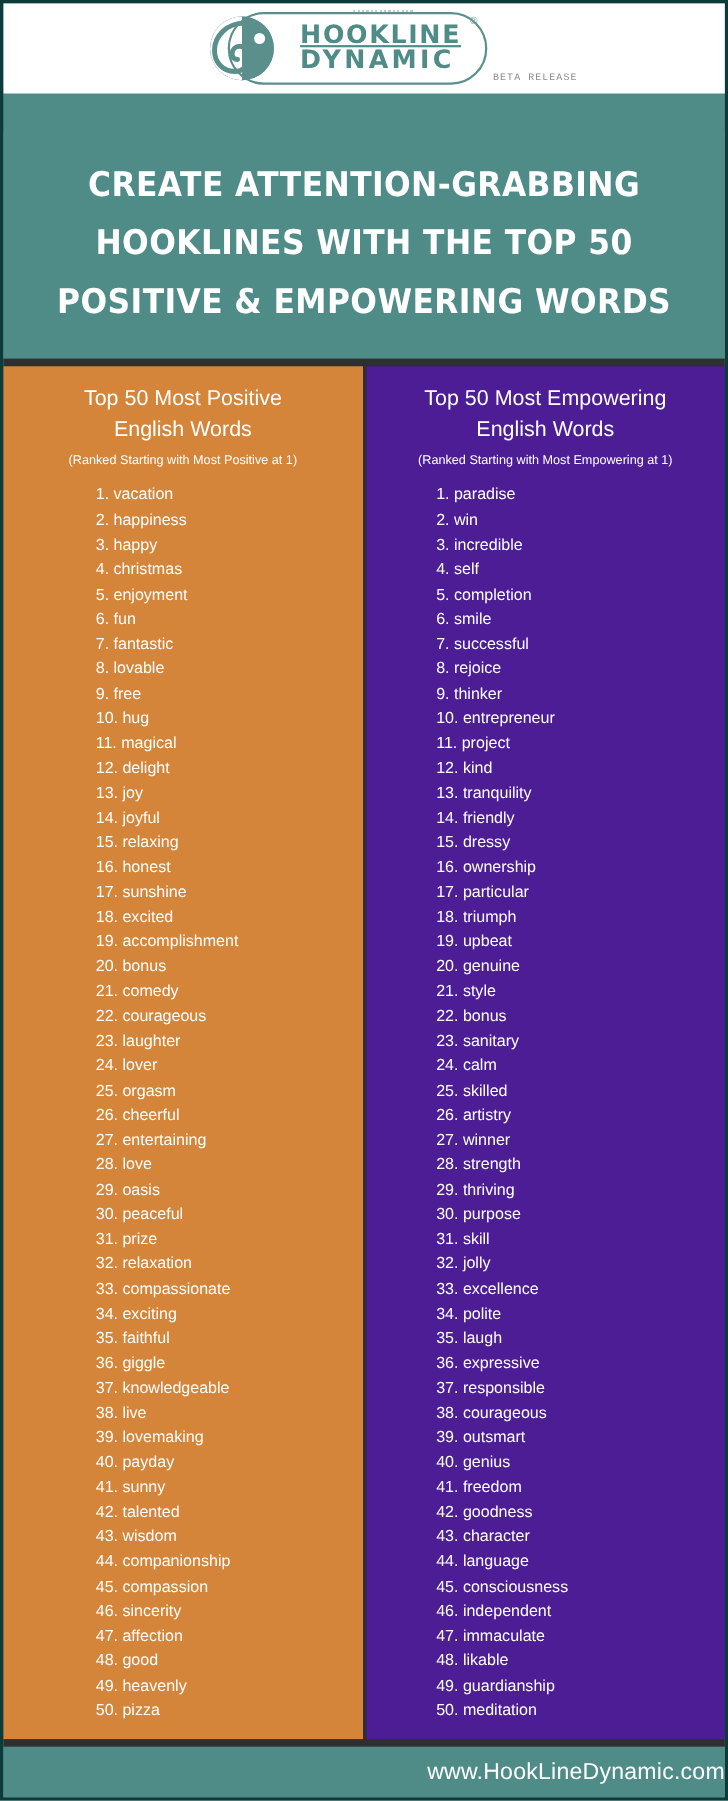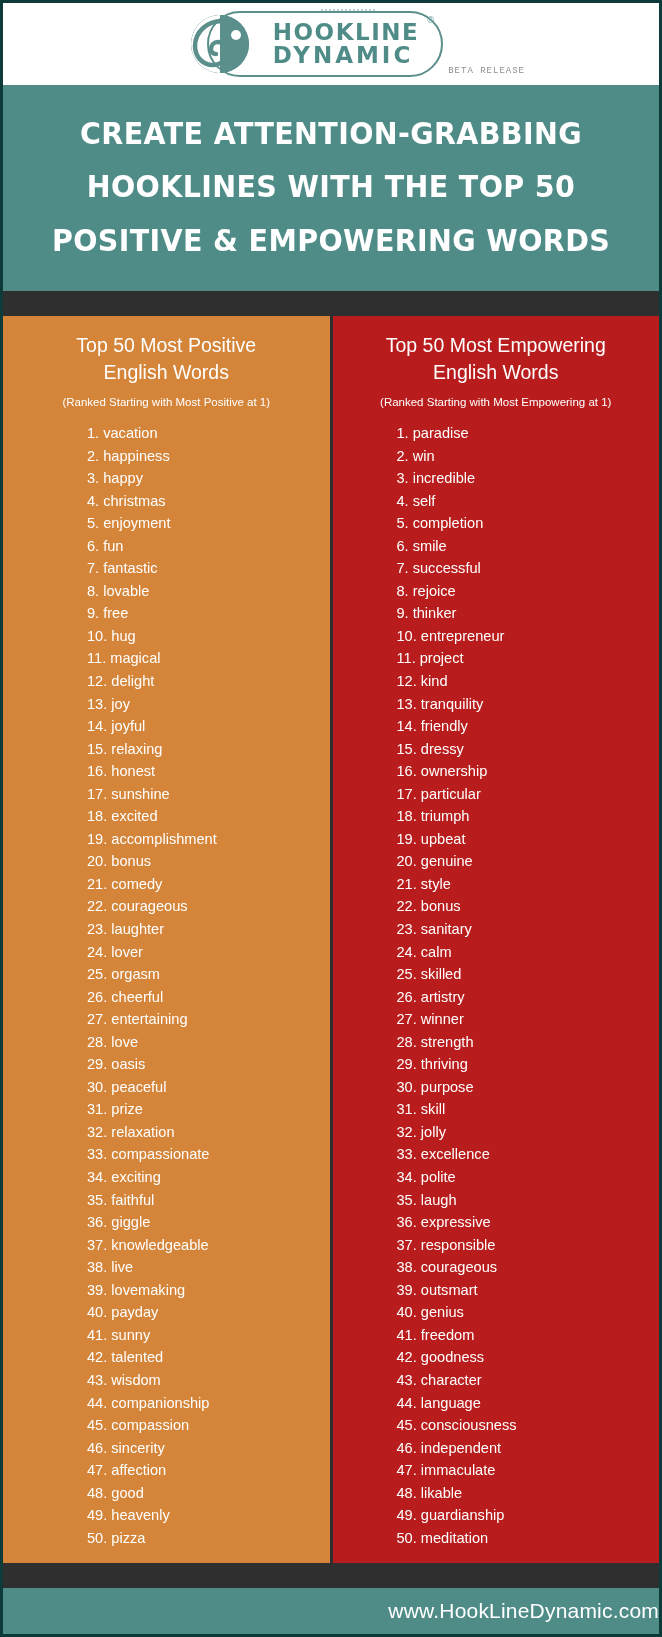--- a/index.html
+++ b/index.html
@@ -56,21 +56,21 @@
     width: 62px;
     height: 62px;
   }
   .logo-line {
     font-family: "DejaVu Sans", sans-serif;
     font-weight: bold;
     color: #4f8c88;
     letter-spacing: 1.5px;
     line-height: 1;
   }
-  .logo-line1 { font-size: 23px; }
+  .logo-line1 { font-size: 23px; text-decoration: underline; }
   .logo-line2 { font-size: 23px; letter-spacing: 3px; }
   .logo-reg {
     position: absolute;
     right: 6px;
     top: 2px;
     font-size: 9px;
     color: #7aa8a5;
     font-family: "DejaVu Sans", sans-serif;
   }
   .logo-beta {
@@ -90,20 +90,21 @@
     width: 56px;
     height: 3px;
     background: repeating-linear-gradient(to right, #b9cfcd 0 2px, transparent 2px 4px);
   }
 
   
   .headline {
     background: #4f8c88;
     padding: 22px 22px 24px 22px;
     text-align: center;
+    margin-top: 35px;
   }
   .headline-line {
     font-family: "DejaVu Sans", sans-serif;
     font-weight: bold;
     color: #ffffff;
     font-size: 31px;
     line-height: 1.72;
     letter-spacing: 0.4px;
     transform: scaleX(0.92);
     transform-origin: center;
@@ -117,21 +118,21 @@
     background: #2f2f2f;
     min-height: 0;
     align-items: center;
   }
   .col {
     flex: 1 1 50%;
     padding: 14px 0 14px 0;
     box-sizing: border-box;
   }
   .col-positive { background: #d4853a; margin-right: 3px; }
-  .col-empowering { background: #b91c1c; }
+  .col-empowering { background: #4c1d95; }
 
   .col-title {
     color: #ffffff;
     font-size: 19.5px;
     line-height: 1.42;
     text-align: center;
     padding: 2px 26px 0 26px;
     font-family: "Liberation Sans", sans-serif;
   }
   .col-sub {

